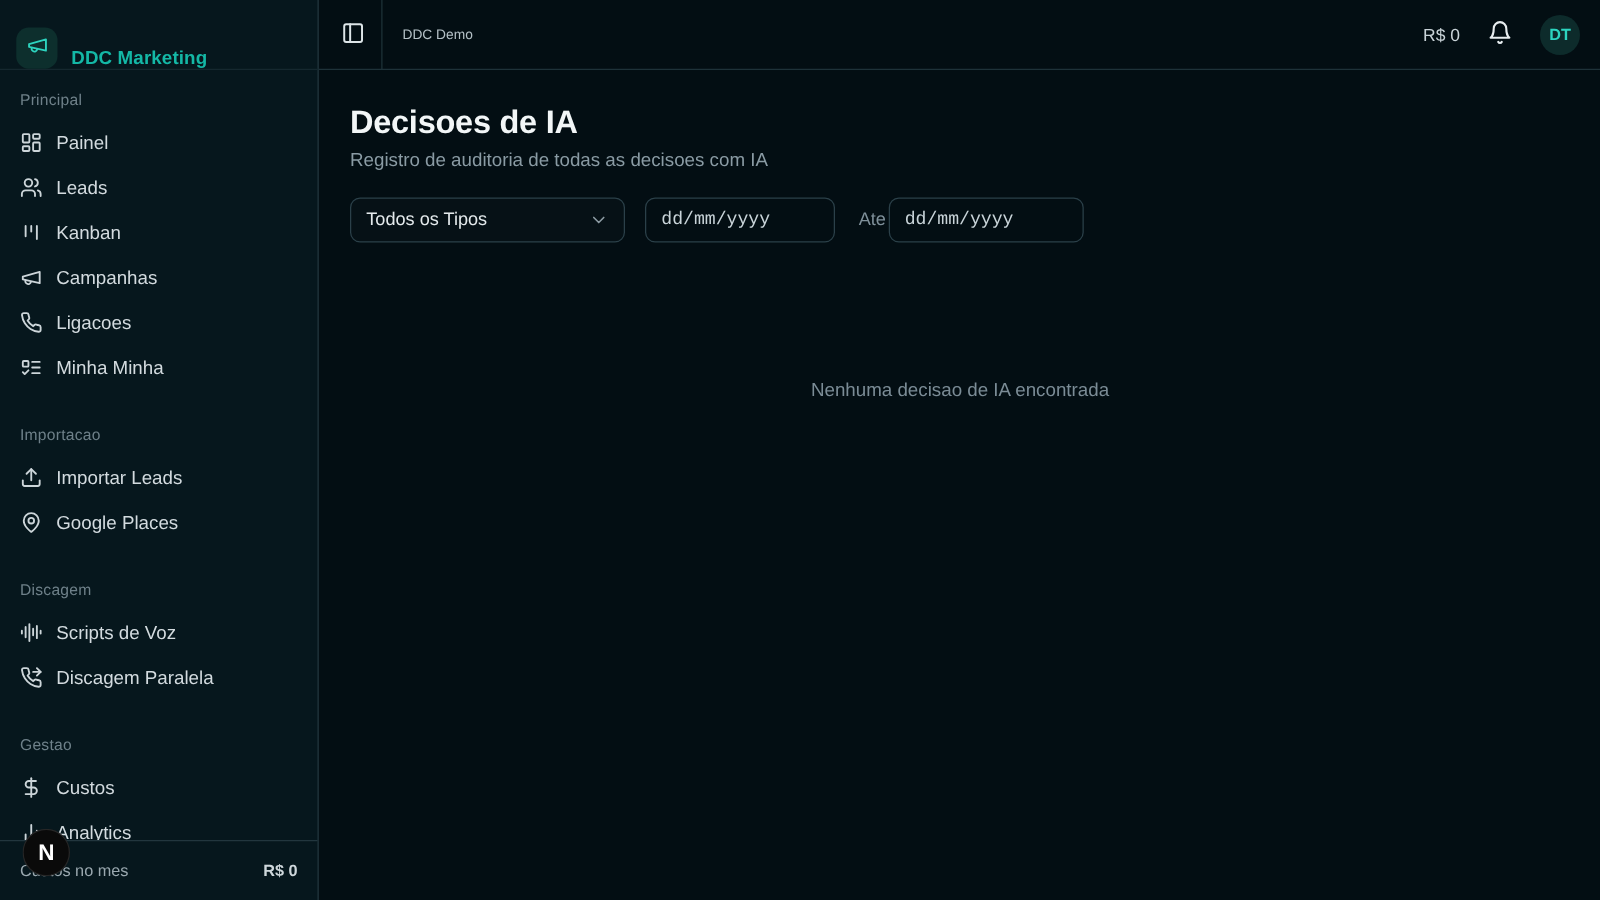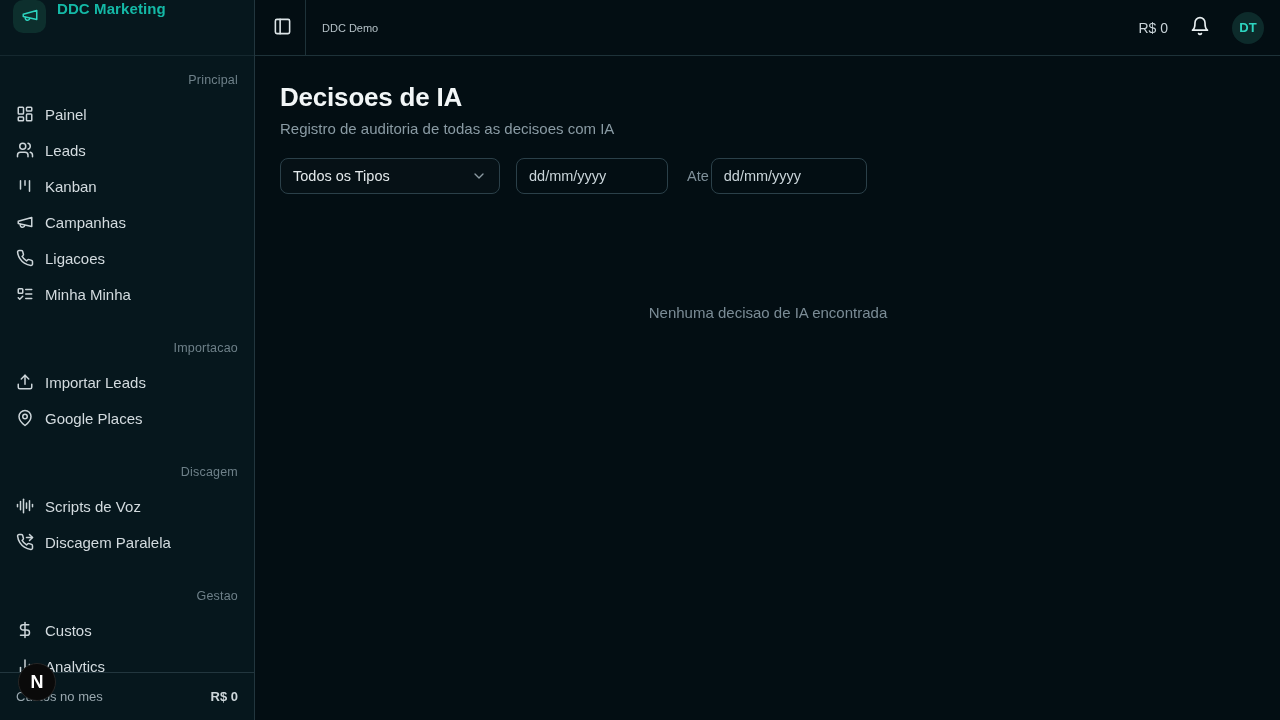--- a/index.html
+++ b/index.html
@@ -14,33 +14,33 @@
 
   
   .sidebar {
     width: 255px; min-width: 255px; height: 720px;
     background: #06171d;
     border-right: 1px solid #22363e;
     display: flex; flex-direction: column;
   }
   .sidebar-header {
     height: 56px; min-height: 56px;
-    display: flex; align-items: flex-start; gap: 11px;
+    display: flex; align-items: flex-end; gap: 11px;
     padding: 0 13px;
     border-bottom: 1px solid #15282f;
   }
   .logo-box {
     width: 33px; height: 33px; border-radius: 10px;
     background: #0d2f2d;
     display: flex; align-items: center; justify-content: center;
     color: #2dd4bf;
   }
   .brand-name { color: #14b8a6; font-size: 15px; font-weight: 700; letter-spacing: .1px; }
 
-  .nav { flex: 1; overflow: hidden; padding: 16px 12px 0 12px; text-align: right; }
+  .nav { flex: 1; overflow: hidden; padding: 16px 12px 0 12px; }
   .section + .section { margin-top: 28px; }
   .section-label {
     height: 16px; line-height: 16px; padding: 0 4px; margin-bottom: 8px;
     font-size: 12.5px; color: #6e8089; letter-spacing: .2px;
   }
   .nav-item {
     height: 36px; display: flex; align-items: center; gap: 11px;
     padding: 0 4px; border-radius: 8px; cursor: pointer;
     color: #d3dbdf; font-size: 15px;
   }
@@ -96,21 +96,21 @@
     display: flex; align-items: center; justify-content: space-between;
     padding: 0 12px; cursor: pointer;
     color: #e4eaec; font-size: 14.5px;
   }
   .type-select .chev { color: #8b9aa2; display: flex; }
   .type-select svg { width: 16px; height: 16px; }
   .date-input {
     height: 36px; border: 1px solid #2b4049; border-radius: 8px;
     background: transparent; color: #ccd6da; font-size: 14.5px;
     padding: 0 12px; outline: none;
-    font-family: Liberation Sans, sans-serif;
+    font-family: Liberation Mono, monospace;
   }
   .date-input::placeholder { color: #c9d4d9; opacity: 1; }
   .date-from { width: 152px; margin-left: 16px; }
   .date-to { width: 156px; }
   .range-label { margin: 0 2px 0 19px; color: #7f909a; font-size: 14.5px; }
 
   .empty-state { margin-top: 110px; text-align: center; color: #7b8c96; font-size: 15px; }
 
   
   .dev-badge {

